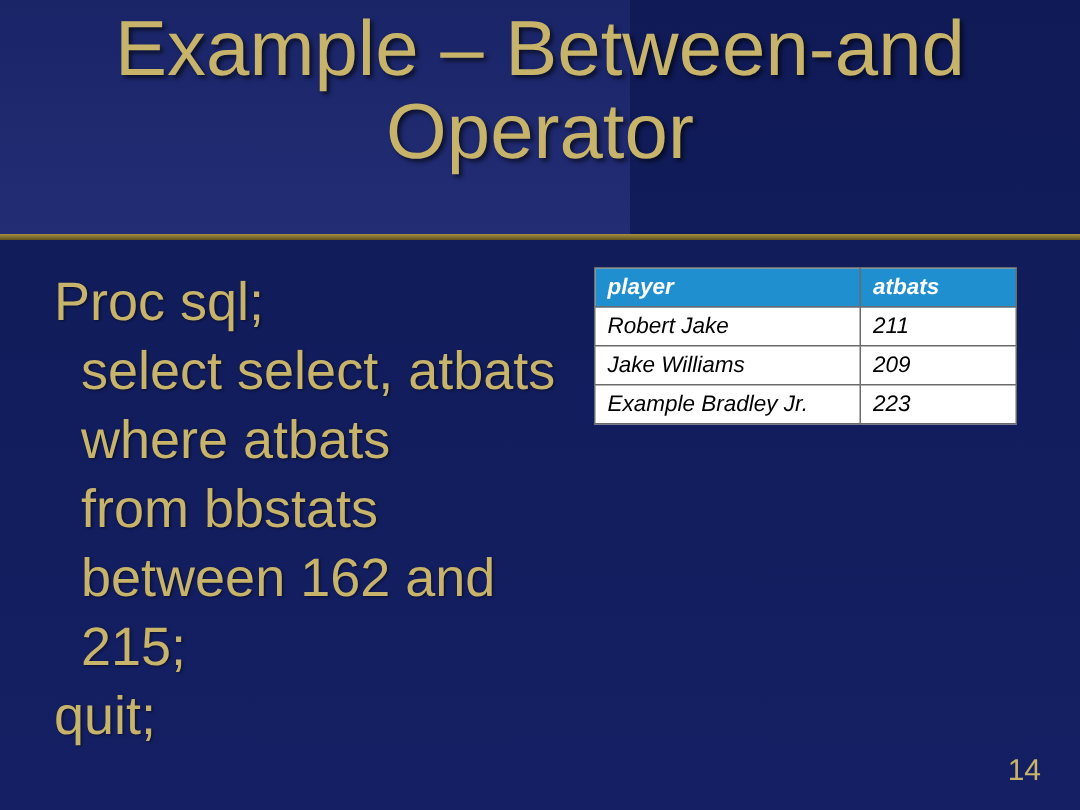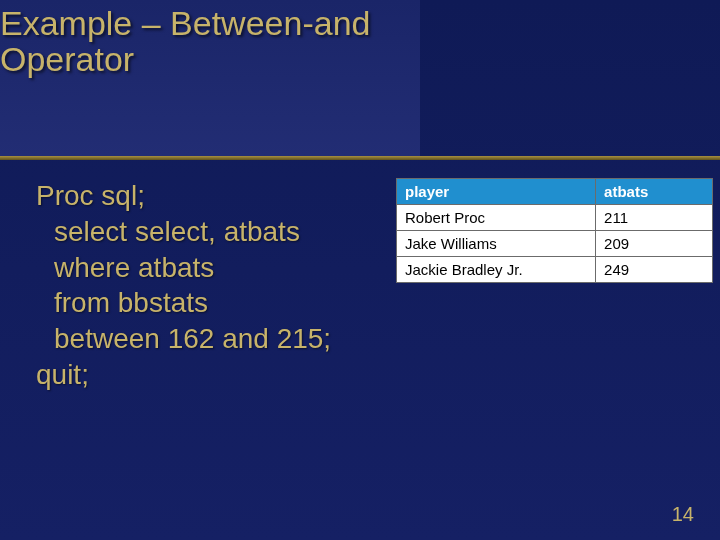--- a/index.html
+++ b/index.html
@@ -31,50 +31,51 @@
     left: 0;
     width: 720px;
     height: 4px;
     background: linear-gradient(180deg, #a89040 0%, #5e501e 100%);
   }
   .title {
     position: absolute;
     top: 6px;
     left: 0;
     width: 720px;
-    text-align: left;
+    text-align: center;
     font-family: "Trebuchet MS", "Segoe UI", sans-serif;
-    font-size: 34px;
+    font-size: 52px;
     line-height: 1.05;
     color: #c7b36a;
     text-shadow: 2px 2px 3px rgba(0,0,0,0.6);
   }
   .body-left {
     position: absolute;
     top: 178px;
     left: 36px;
     width: 340px;
     color: #c7b36a;
     font-family: "Trebuchet MS", "Segoe UI", sans-serif;
-    font-size: 28px;
+    font-size: 36px;
     line-height: 1.28;
     text-shadow: 1px 1px 2px rgba(0,0,0,0.5);
   }
   .body-left .indent {
     padding-left: 18px;
   }
   .result-table {
     position: absolute;
     top: 178px;
     left: 396px;
-    width: 317px;
+    width: 282px;
     border-collapse: collapse;
     background: #ffffff;
     font-family: Verdana, Geneva, sans-serif;
     font-size: 15px;
+    font-style: italic;
   }
   .result-table th {
     background: #208fcf;
     color: #ffffff;
     text-align: left;
     font-weight: bold;
     padding: 4px 8px;
     border: 1px solid #6b6b6b;
   }
   .result-table td {
@@ -116,28 +117,28 @@
 
   <table class="result-table">
     <thead>
       <tr>
         <th class="col-player">player</th>
         <th class="col-atbats">atbats</th>
       </tr>
     </thead>
     <tbody>
       <tr>
-        <td>Robert Proc</td>
+        <td>Robert Jake</td>
         <td>211</td>
       </tr>
       <tr>
         <td>Jake Williams</td>
         <td>209</td>
       </tr>
       <tr>
-        <td>Jackie Bradley Jr.</td>
-        <td>249</td>
+        <td>Example Bradley Jr.</td>
+        <td>223</td>
       </tr>
     </tbody>
   </table>
 
   <div class="page-number">14</div>
 </div>
 
 </body></html>

